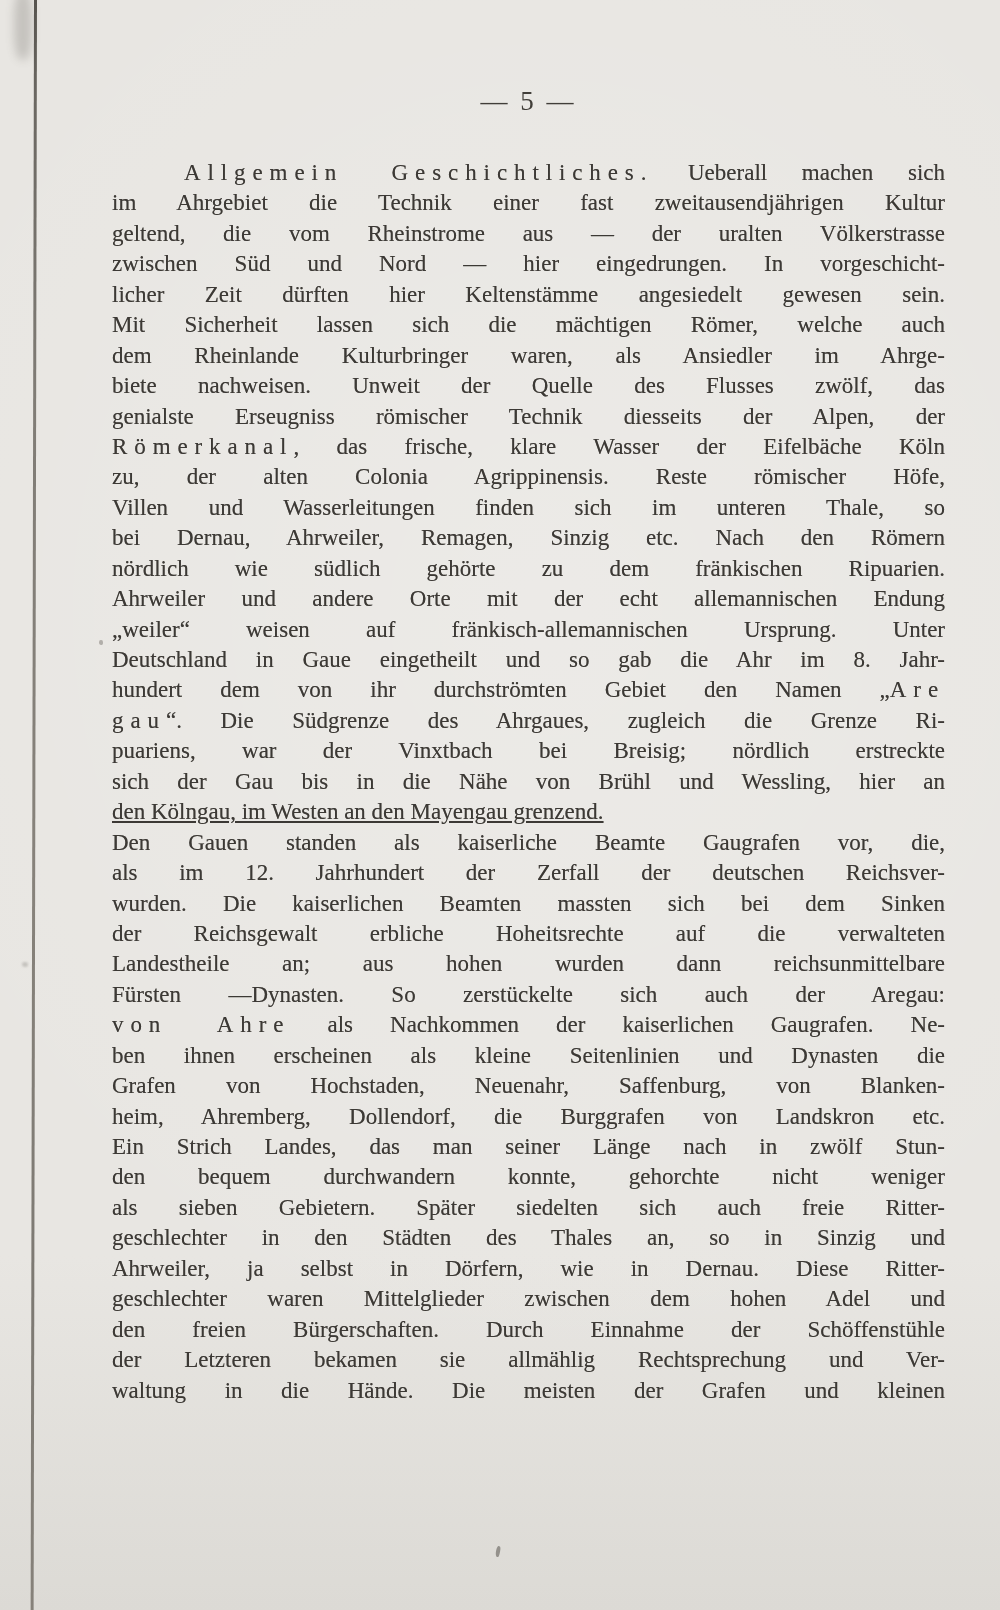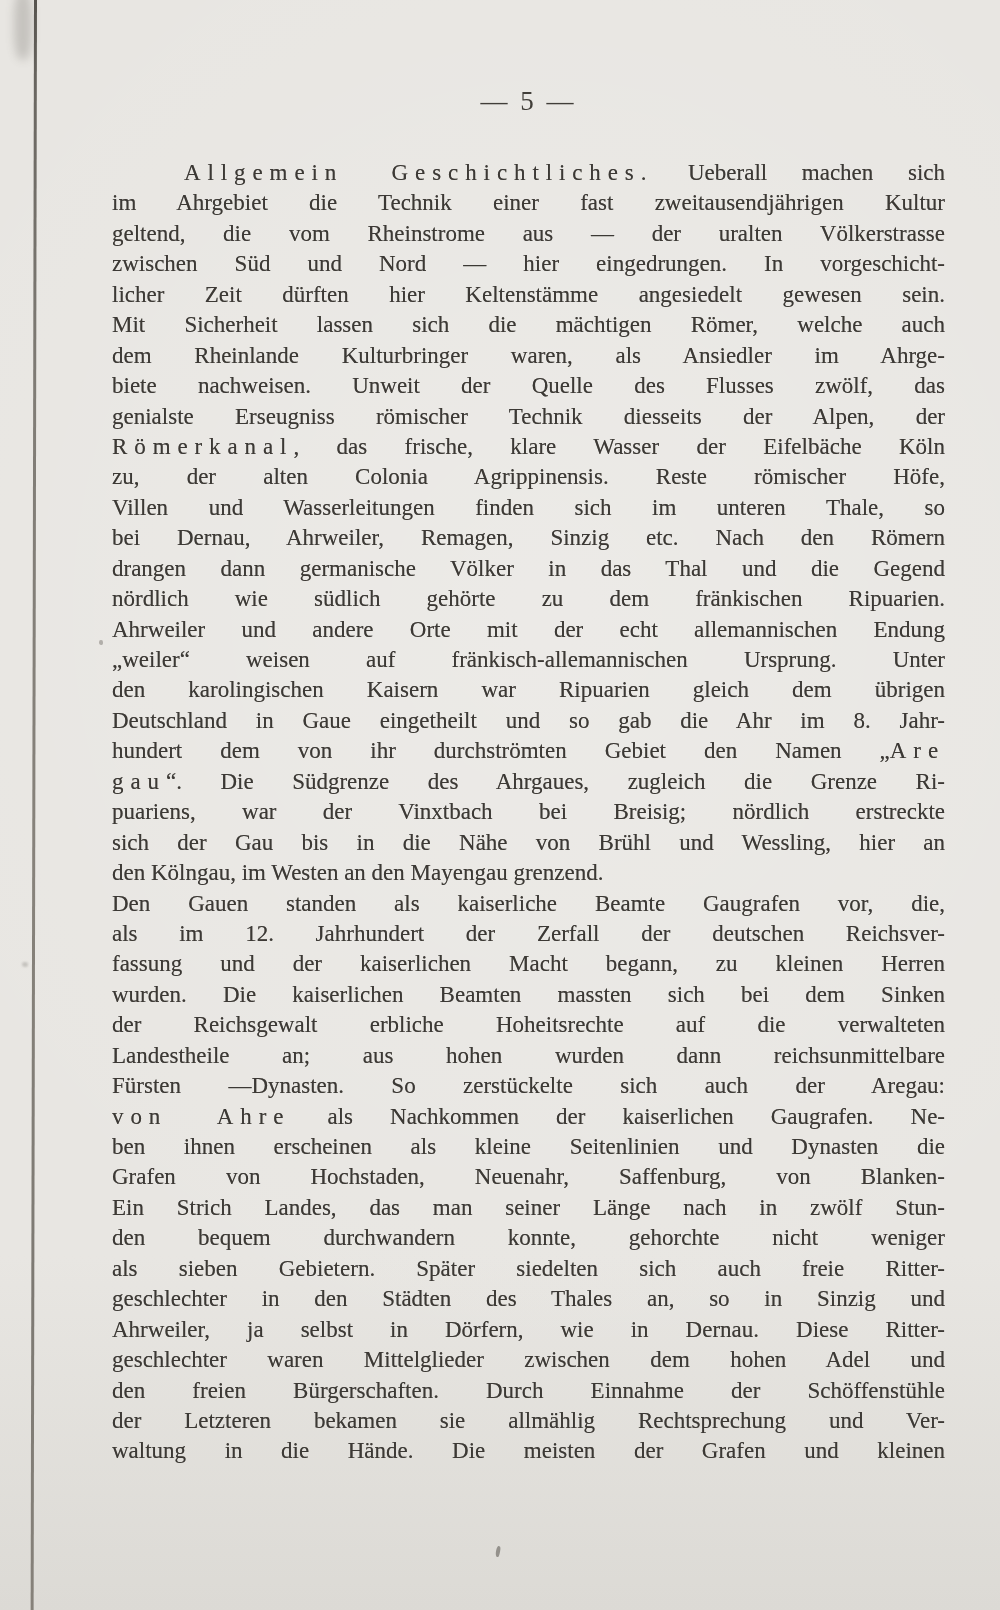--- a/index.html
+++ b/index.html
@@ -39,21 +39,21 @@
   .text-block {
     position: absolute; left: 112px; top: 158px; width: 833px;
     font-size: 23px; line-height: 30.45px;
     text-shadow: 0 0 0.6px rgba(62,58,52,0.55);
   }
   .line {
     height: 30.45px;
     text-align: justify;
     text-align-last: justify;
   }
-  .line.endline { text-align-last: left; }
+  .line.endline { text-align-last: left; text-decoration: underline; }
   .line.indent { text-indent: 72px; }
   .sp { letter-spacing: 0.30em; word-spacing: 0.30em; }
   .ink-speck {
     position: absolute; background: #4a463f; opacity: 0.55;
     border-radius: 50% 50% 40% 60%;
   }
   .speck-1 { left: 496px; top: 1546px; width: 4px; height: 11px; transform: rotate(12deg); opacity: 0.5; }
   .speck-2 { left: 99px; top: 640px; width: 4px; height: 5px; opacity: 0.35; }
   .speck-3 { left: 22px; top: 962px; width: 6px; height: 5px; opacity: 0.22; filter: blur(1px); }
 </style>
@@ -72,41 +72,39 @@
     <div class="line"><span class="seg">zwischen Süd und Nord — hier eingedrungen. In vorgeschicht-</span></div>
     <div class="line"><span class="seg">licher Zeit dürften hier Keltenstämme angesiedelt gewesen sein.</span></div>
     <div class="line"><span class="seg">Mit Sicherheit lassen sich die mächtigen Römer, welche auch</span></div>
     <div class="line"><span class="seg">dem Rheinlande Kulturbringer waren, als Ansiedler im Ahrge-</span></div>
     <div class="line"><span class="seg">biete nachweisen. Unweit der Quelle des Flusses zwölf, das</span></div>
     <div class="line"><span class="seg">genialste Erseugniss römischer Technik diesseits der Alpen, der</span></div>
     <div class="line"><span class="sp">Römerkanal</span><span class="seg">, das frische, klare Wasser der Eifelbäche Köln</span></div>
     <div class="line"><span class="seg">zu, der alten Colonia Agrippinensis. Reste römischer Höfe,</span></div>
     <div class="line"><span class="seg">Villen und Wasserleitungen finden sich im unteren Thale, so</span></div>
     <div class="line"><span class="seg">bei Dernau, Ahrweiler, Remagen, Sinzig etc. Nach den Römern</span></div>
-    <div class="line"><span class="seg">drangen dann germanische Völker in das Thal und die Gegend</span></div>
     <div class="line"><span class="seg">nördlich wie südlich gehörte zu dem fränkischen Ripuarien.</span></div>
     <div class="line"><span class="seg">Ahrweiler und andere Orte mit der echt allemannischen Endung</span></div>
     <div class="line"><span class="seg">„weiler“ weisen auf fränkisch-allemannischen Ursprung. Unter</span></div>
-    <div class="line"><span class="seg">den karolingischen Kaisern war Ripuarien gleich dem übrigen</span></div>
     <div class="line"><span class="seg">Deutschland in Gaue eingetheilt und so gab die Ahr im 8. Jahr-</span></div>
     <div class="line"><span class="seg">hundert dem von ihr durchströmten Gebiet den Namen „</span><span class="sp">Are</span></div>
     <div class="line"><span class="sp">gau</span><span class="seg">“. Die Südgrenze des Ahrgaues, zugleich die Grenze Ri-</span></div>
     <div class="line"><span class="seg">puariens, war der Vinxtbach bei Breisig; nördlich erstreckte</span></div>
     <div class="line"><span class="seg">sich der Gau bis in die Nähe von Brühl und Wessling, hier an</span></div>
     <div class="line endline"><span class="seg">den Kölngau, im Westen an den Mayengau grenzend.</span></div>
     <div class="line"><span class="seg">Den Gauen standen als kaiserliche Beamte Gaugrafen vor, die,</span></div>
     <div class="line"><span class="seg">als im 12. Jahrhundert der Zerfall der deutschen Reichsver-</span></div>
-    <div class="line"><span class="seg">fassung und der kaiserlichen Macht begann, zu kleinen Herren</span></div>
     <div class="line"><span class="seg">wurden. Die kaiserlichen Beamten massten sich bei dem Sinken</span></div>
     <div class="line"><span class="seg">der Reichsgewalt erbliche Hoheitsrechte auf die verwalteten</span></div>
     <div class="line"><span class="seg">Landestheile an; aus hohen wurden dann reichsunmittelbare</span></div>
     <div class="line"><span class="seg">Fürsten —Dynasten. So zerstückelte sich auch der Aregau:</span></div>
     <div class="line"><span class="sp">von Ahre</span><span class="seg"> als Nachkommen der kaiserlichen Gaugrafen. Ne-</span></div>
     <div class="line"><span class="seg">ben ihnen erscheinen als kleine Seitenlinien und Dynasten die</span></div>
     <div class="line"><span class="seg">Grafen von Hochstaden, Neuenahr, Saffenburg, von Blanken-</span></div>
+    <div class="line"><span class="seg">heim, Ahremberg, Dollendorf, die Burggrafen von Landskron etc.</span></div>
     <div class="line"><span class="seg">Ein Strich Landes, das man seiner Länge nach in zwölf Stun-</span></div>
     <div class="line"><span class="seg">den bequem durchwandern konnte, gehorchte nicht weniger</span></div>
     <div class="line"><span class="seg">als sieben Gebietern. Später siedelten sich auch freie Ritter-</span></div>
     <div class="line"><span class="seg">geschlechter in den Städten des Thales an, so in Sinzig und</span></div>
     <div class="line"><span class="seg">Ahrweiler, ja selbst in Dörfern, wie in Dernau. Diese Ritter-</span></div>
     <div class="line"><span class="seg">geschlechter waren Mittelglieder zwischen dem hohen Adel und</span></div>
     <div class="line"><span class="seg">den freien Bürgerschaften. Durch Einnahme der Schöffenstühle</span></div>
     <div class="line"><span class="seg">der Letzteren bekamen sie allmählig Rechtsprechung und Ver-</span></div>
     <div class="line"><span class="seg">waltung in die Hände. Die meisten der Grafen und kleinen</span></div>
   </div>

